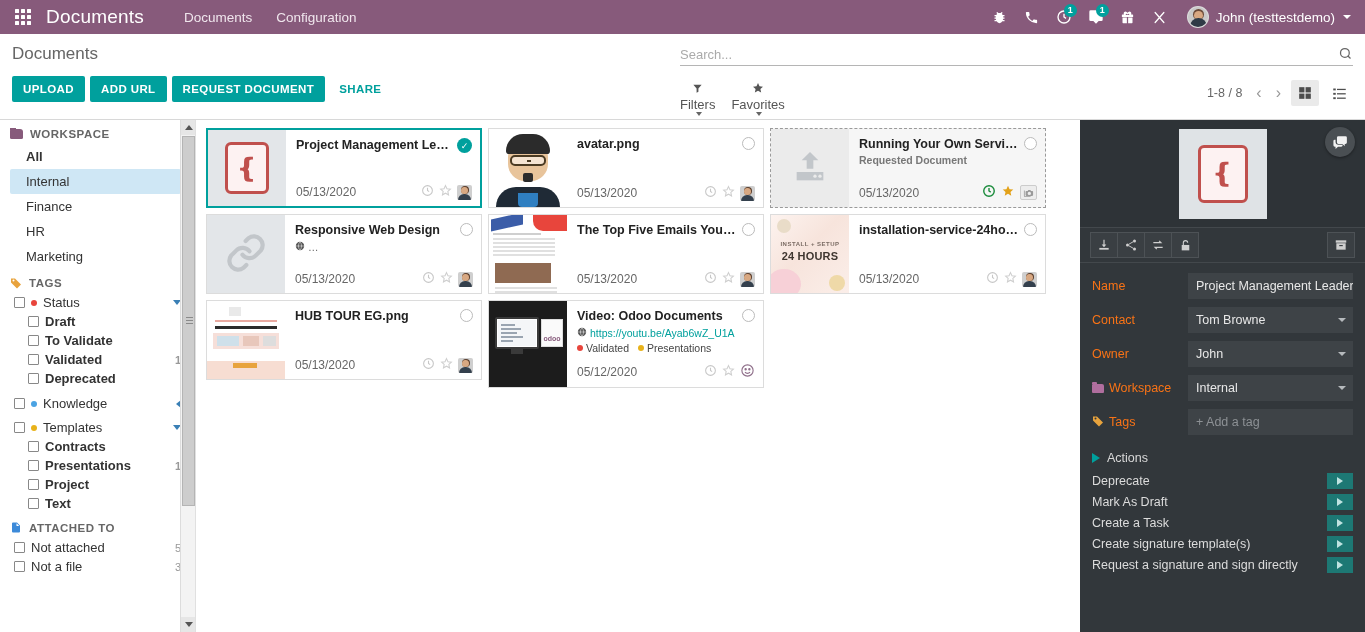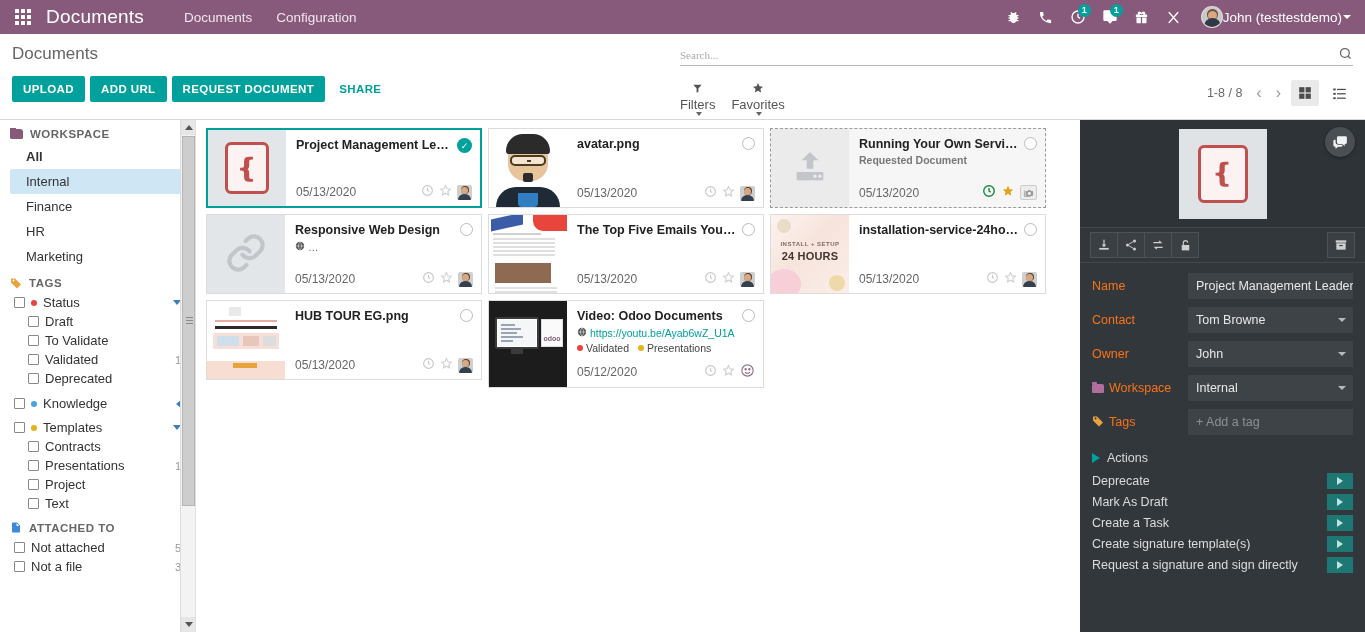--- a/index.html
+++ b/index.html
@@ -25,21 +25,21 @@
   .nav-links { display:flex; gap: 4px; }
   .nav-links a { color:#f0e6ed; text-decoration:none; font-size:13.5px; padding: 8px 10px; border-radius:2px; cursor:pointer; }
   .nav-right { margin-left:auto; display:flex; align-items:center; gap: 2px; }
   .nav-icon { width:30px; height:34px; display:flex; align-items:center; justify-content:center; position:relative; cursor:pointer; color:#fff; }
   .nav-icon svg { display:block; }
   .badge-count {
     position:absolute; top:4px; right:2px; background:#00A09D; color:#fff;
     font-size:9px; line-height:13px; min-width:13px; height:13px; border-radius:7px;
     text-align:center; padding:0 3px; font-weight:bold;
   }
-  .user-menu { display:flex; align-items:center; padding:0 6px 0 10px; cursor:pointer; }
+  .user-menu { display:flex; align-items:center; gap:7px; padding:0 6px 0 10px; cursor:pointer; }
   .user-avatar {
     width:22px; height:22px; border-radius:50%; overflow:hidden;
     background:#c9c9c9; position:relative; flex:none; border:1px solid rgba(255,255,255,.35);
   }
   .user-avatar .head { position:absolute; left:5px; top:2px; width:11px; height:11px; border-radius:50%; background:#6b4a38; }
   .user-avatar .face { position:absolute; left:6px; top:4px; width:9px; height:9px; border-radius:50%; background:#d8a882; }
   .user-avatar .body { position:absolute; left:2px; bottom:-1px; width:17px; height:10px; border-radius:9px 9px 0 0; background:#2f3a46; }
   .user-name { font-size:13.5px; color:#fff; }
   .caret-down { width:0;height:0;border-left:4px solid transparent;border-right:4px solid transparent;border-top:4px solid #fff; margin-left:1px;}
 
@@ -48,22 +48,22 @@
     background:#fff; border-bottom:1px solid #d8d8d8; padding: 6px 12px 0 12px;
     position:relative; height: 86px;
   }
   .cp-row1 { display:flex; align-items:flex-start; }
   .breadcrumb { font-size:17px; color:#666; padding-top:4px; }
   .searchview {
     position:absolute; left: 680px; right: 12px; top: 10px;
     border-bottom:1px solid #b5b5b5; display:flex; align-items:center; height:22px;
   }
   .searchview input {
-    flex:1; border:none; outline:none; font-size:11px; color:#333;
-    font-family:Liberation Serif, serif; background:transparent;
+    flex:1; border:none; outline:none; font-size:13px; color:#333;
+    font-family:Liberation Sans, sans-serif; background:transparent;
   }
   .searchview input::placeholder { color:#aaa; }
   .search-icon { color:#666; margin-left:4px; }
   .cp-row2 { display:flex; align-items:center; margin-top:12px; }
   .btn-group { display:flex; align-items:flex-start; gap:5px; }
   .btn {
     background:#00A09D; color:#fff; border:none; font-size:11.5px; font-weight:bold;
     letter-spacing:.4px; padding: 7px 11px; text-transform:uppercase; cursor:pointer;
     font-family:"Liberation Sans", sans-serif; border-radius:2px;
   }
@@ -101,21 +101,21 @@
   .file-icon-blue { width:12px;height:13px;flex:none; color:#3C8AD9; }
   .sb-item {
     font-size:13px; color:#333; padding: 5px 8px 5px 16px; cursor:pointer; border-radius:2px;
     white-space:nowrap; overflow:hidden; text-overflow:ellipsis;
   }
   .sb-item.bold { font-weight:bold; }
   .sb-item.active { background:#cfe7f5; }
   .sb-tag-row {
     display:flex; align-items:center; gap:6px; padding: 2px 0 2px 4px; font-size:13px; color:#333; cursor:pointer;
   }
-  .sb-tag-row.child { padding-left:18px; }
+  .sb-tag-row.child { padding-left:18px;font-weight:bold; }
   .sb-cb {
     width:11px; height:11px; border:1px solid #888; background:#fff; flex:none; border-radius:1px;
   }
   .dot { width:6px;height:6px;border-radius:50%; flex:none; }
   .sb-tag-label { flex:1; white-space:nowrap; overflow:hidden; text-overflow:ellipsis; }
   .sb-count { font-size:11px; color:#999; margin-left:auto; padding-left:6px; }
   .sb-caret-down { width:0;height:0;border-left:4px solid transparent;border-right:4px solid transparent;border-top:5px solid #3a7fb5; margin-left:4px;}
   .sb-caret-left { width:0;height:0;border-top:4px solid transparent;border-bottom:4px solid transparent;border-right:5px solid #3a7fb5; margin-left:4px;}
 
   .sb-scrollbar {

